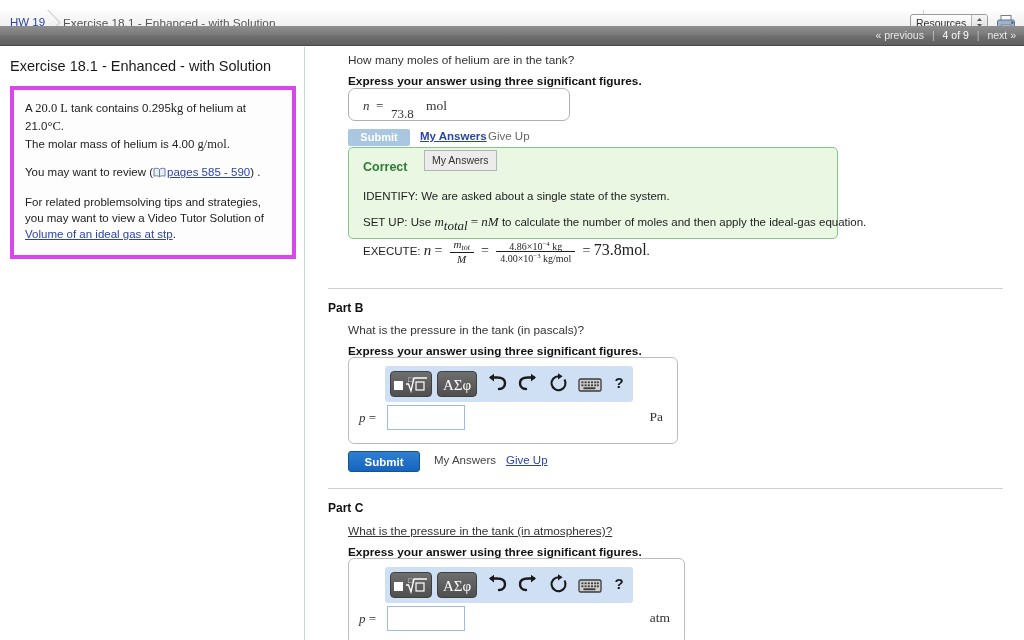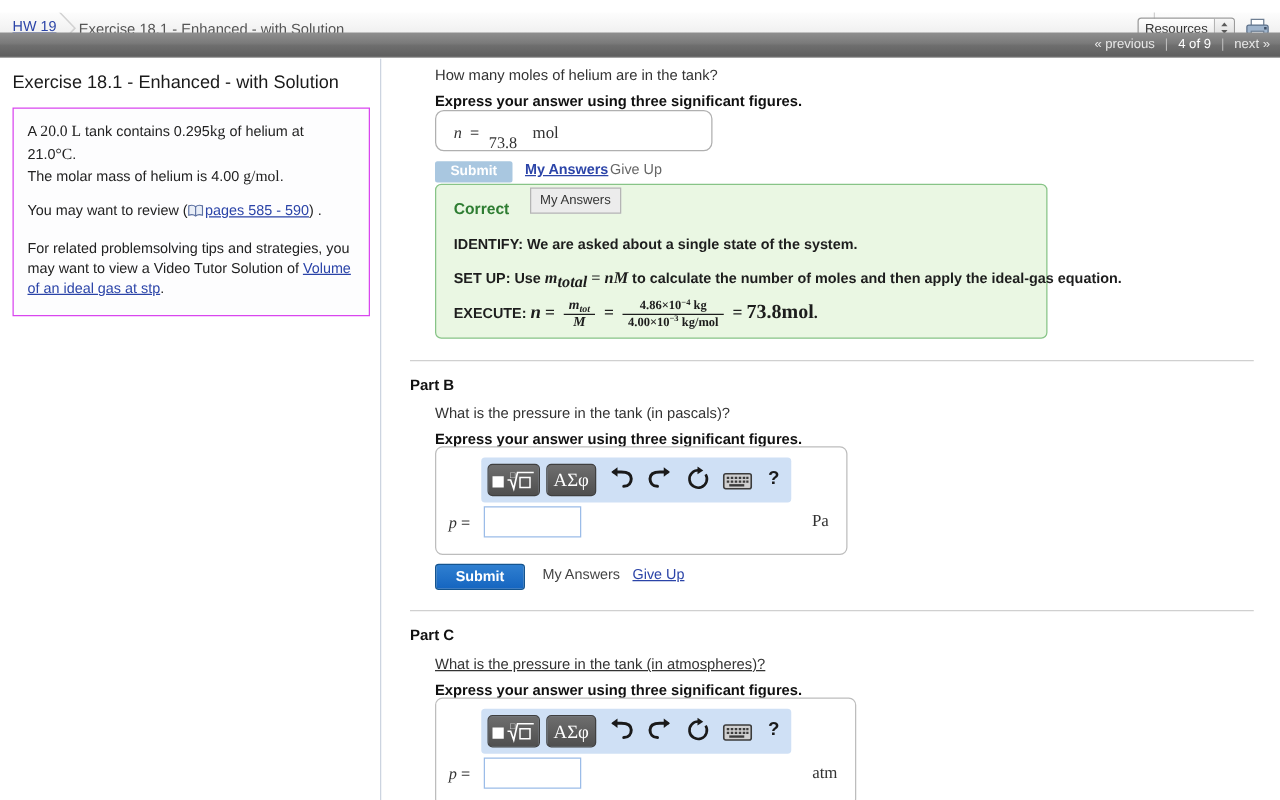--- a/index.html
+++ b/index.html
@@ -80,21 +80,21 @@
     background: #ffffff;
     border-right: 1px solid #ccd4e0;
     box-sizing: border-box;
   }
   .ex-title {
     position: absolute; left: 10px; top: 11px;
     font-size: 14.5px; color: #1a1a1a;
   }
   .prob-box {
     position: absolute; left: 10px; top: 39px; width: 286px;
-    border: 1px solid #d946ef;
+    border: 4px solid #d946ef;
     background: #fdfdfe;
     box-sizing: border-box;
     padding: 10px 11px 12px 11px;
   }
   .prob-p {
     font-size: 11.5px; color: #222; line-height: 1.42; margin: 0 0 11px 0;
   }
   .prob-p:last-child { margin-bottom: 0; }
   .mathy { font-family: "Liberation Serif", serif; font-size: 12.5px; }
   .blue-link { color: #2b44a8; text-decoration: underline; cursor: pointer; }
@@ -171,21 +171,21 @@
     font-size: 12.5px; font-weight: bold; color: #2e7d32;
   }
   .myans-tab {
     position: absolute;
     background: #ececec; border: 1px solid #b5b5b5;
     font-size: 10.5px; color: #333;
     padding: 3px 7px 4px 7px;
     cursor: pointer;
   }
   .sol-line {
-    position: absolute; font-size: 11.5px; color: #1d1d1d; white-space: nowrap; font-weight: bold;
+    position: absolute; font-size: 11.5px; color: #1d1d1d; white-space: nowrap;
   }
   .serif { font-family: "Liberation Serif", serif; }
   .ital { font-style: italic; }
   .sub { font-size: 0.72em; vertical-align: -0.28em; }
   .sup { font-size: 0.68em; vertical-align: 0.52em; }
 
   
   .frac {
     display: inline-block; vertical-align: middle;
     text-align: center; margin: 0 4px;
@@ -306,21 +306,21 @@
       <span class="var">n</span>
       <span class="eq">=</span>
       <span class="val">73.8</span>
       <span class="unit">mol</span>
     </div>
 
     <div class="btn-submit-disabled" style="left:42px; top:82px;">Submit</div>
     <span class="lnk active" style="left:114px; top:83px;">My Answers</span>
     <span class="lnk muted" style="left:182px; top:83px;">Give Up</span>
 
-    <div class="greenbox" style="left:42px; top:100px; width:490px; height:124px;">
+    <div class="greenbox" style="left:42px; top:100px; width:490px; height:92px;">
       <span class="green-title">Correct</span>
 
       <div class="sol-line" style="left:14px; top:42px;">
         <span>IDENTIFY: We are asked about a single state of the system.</span>
       </div>
 
       <div class="sol-line" style="left:14px; top:66px;">
         <span>SET UP: Use</span>
         <span class="serif ital" style="font-size:13px;">m</span><span class="serif ital sub" style="font-size:13px;">total</span>
         <span class="serif" style="font-size:13px;">=</span>

